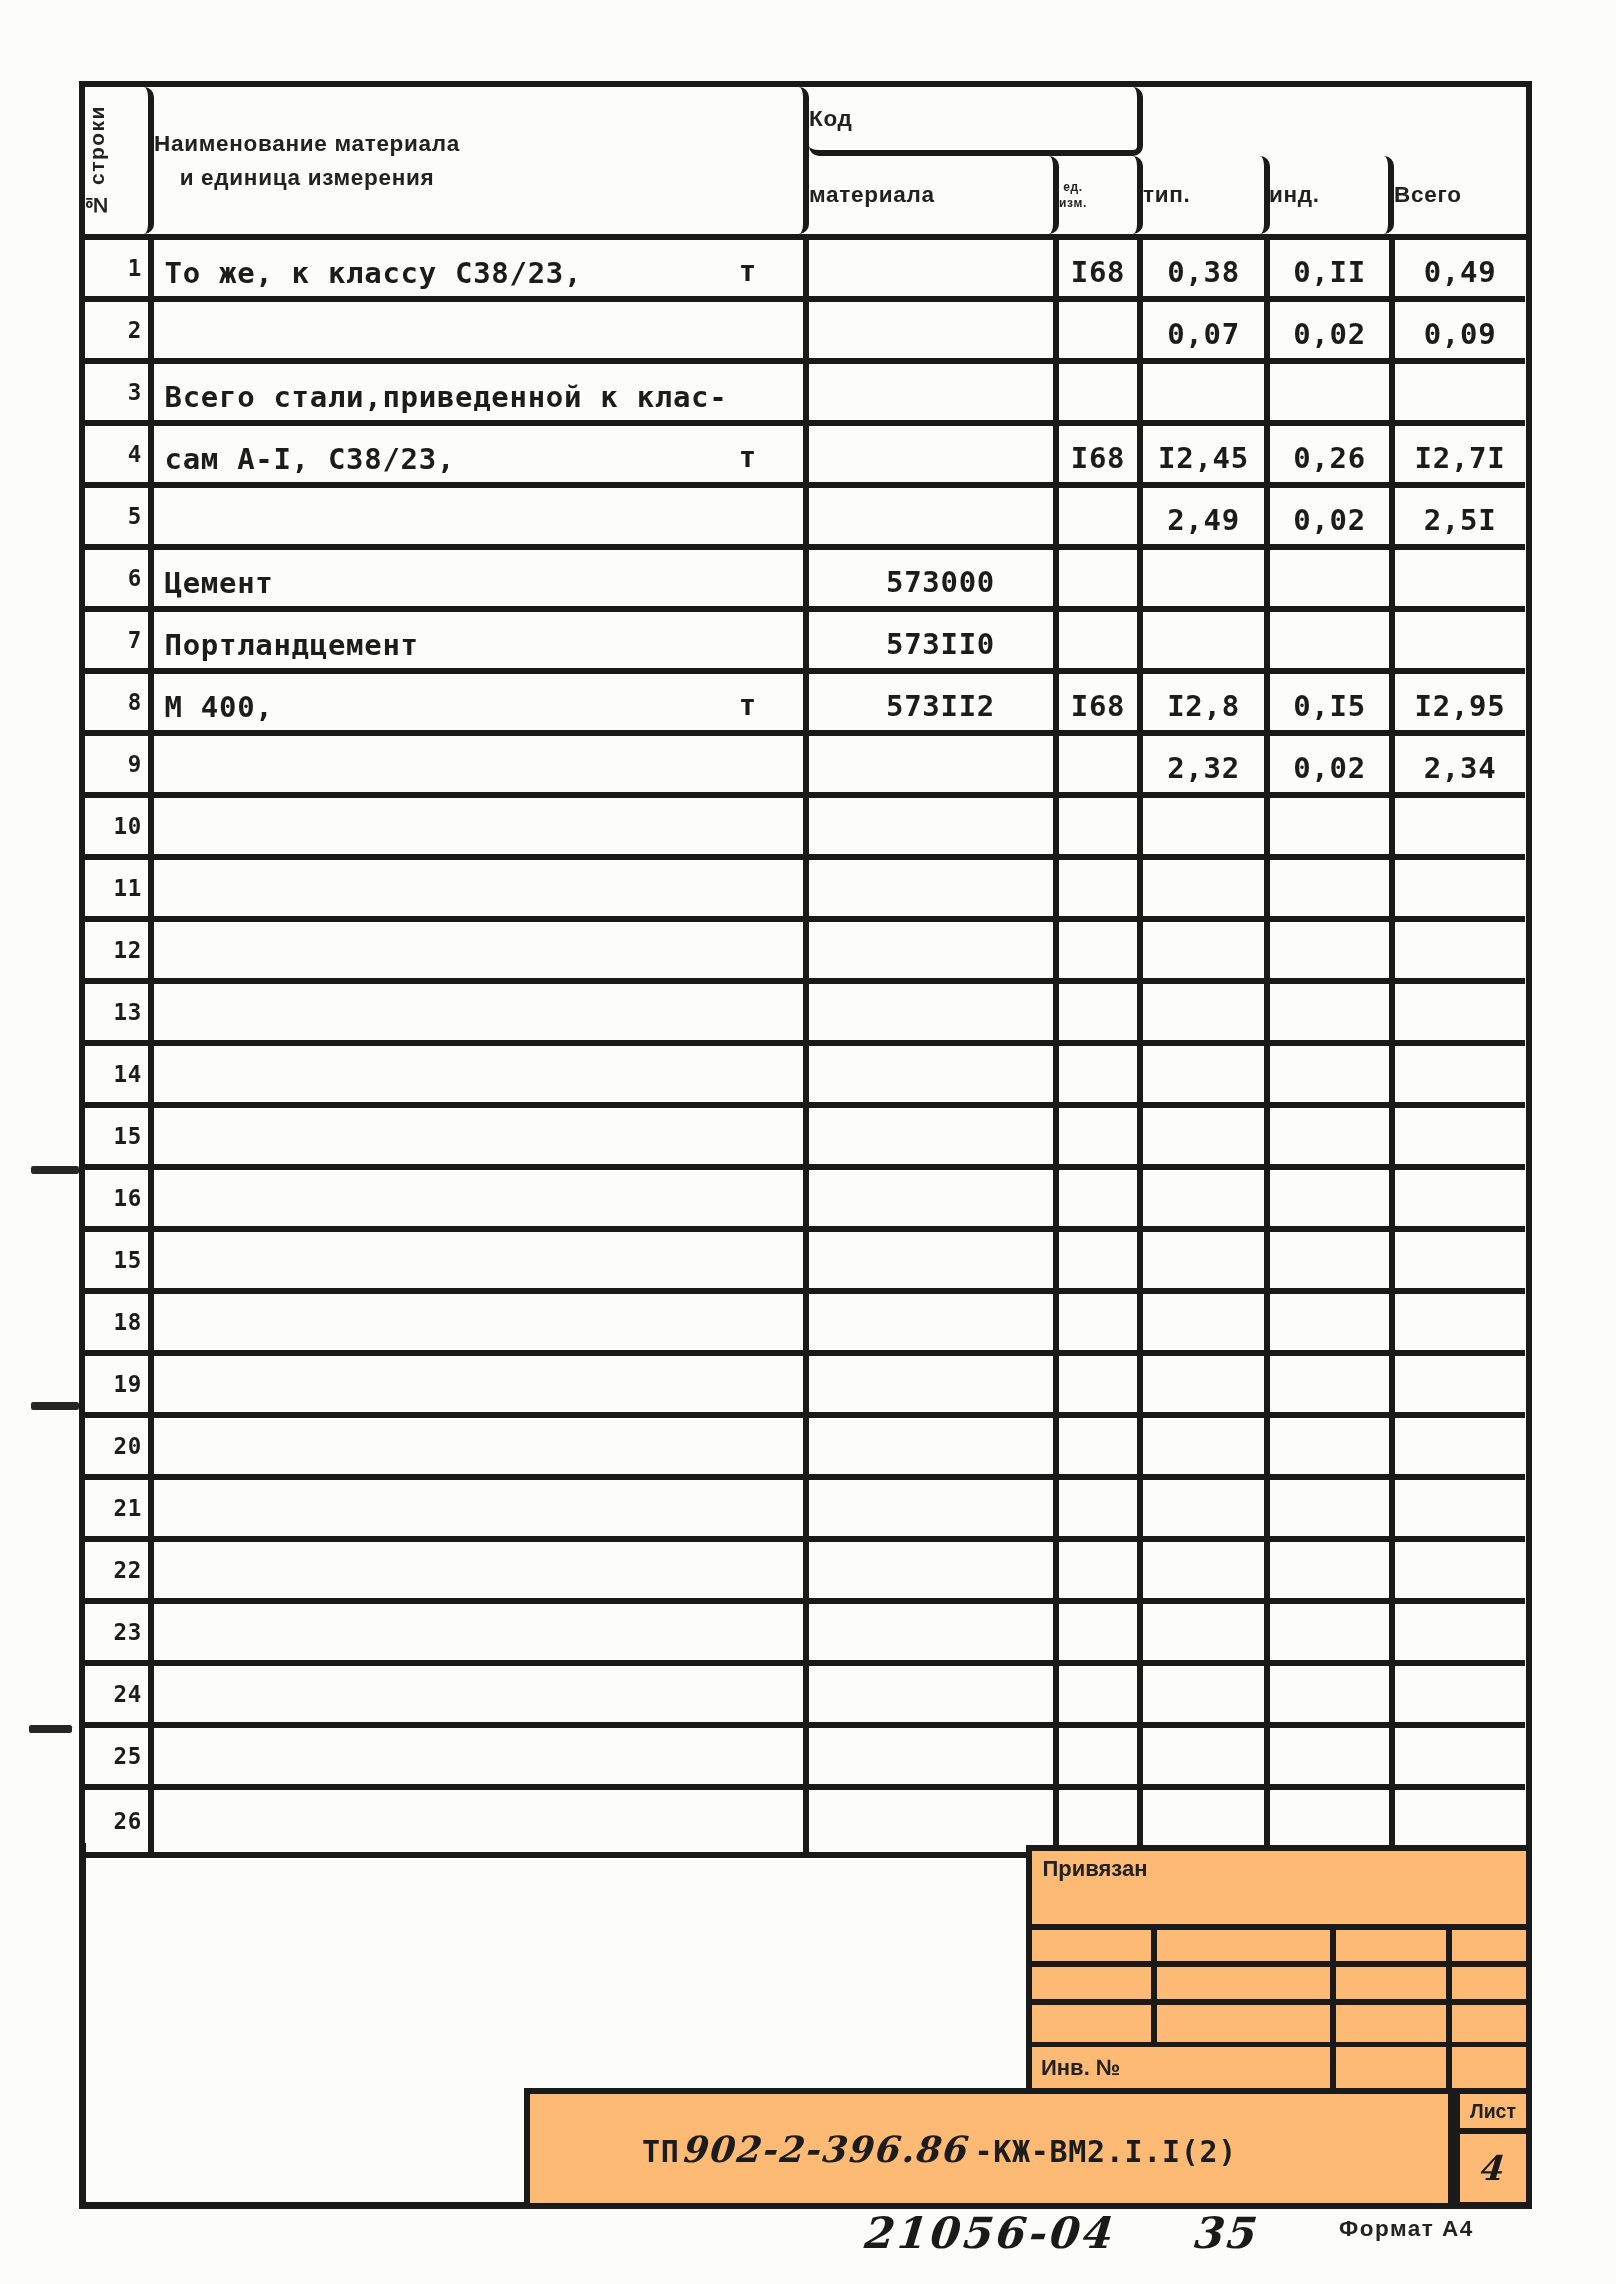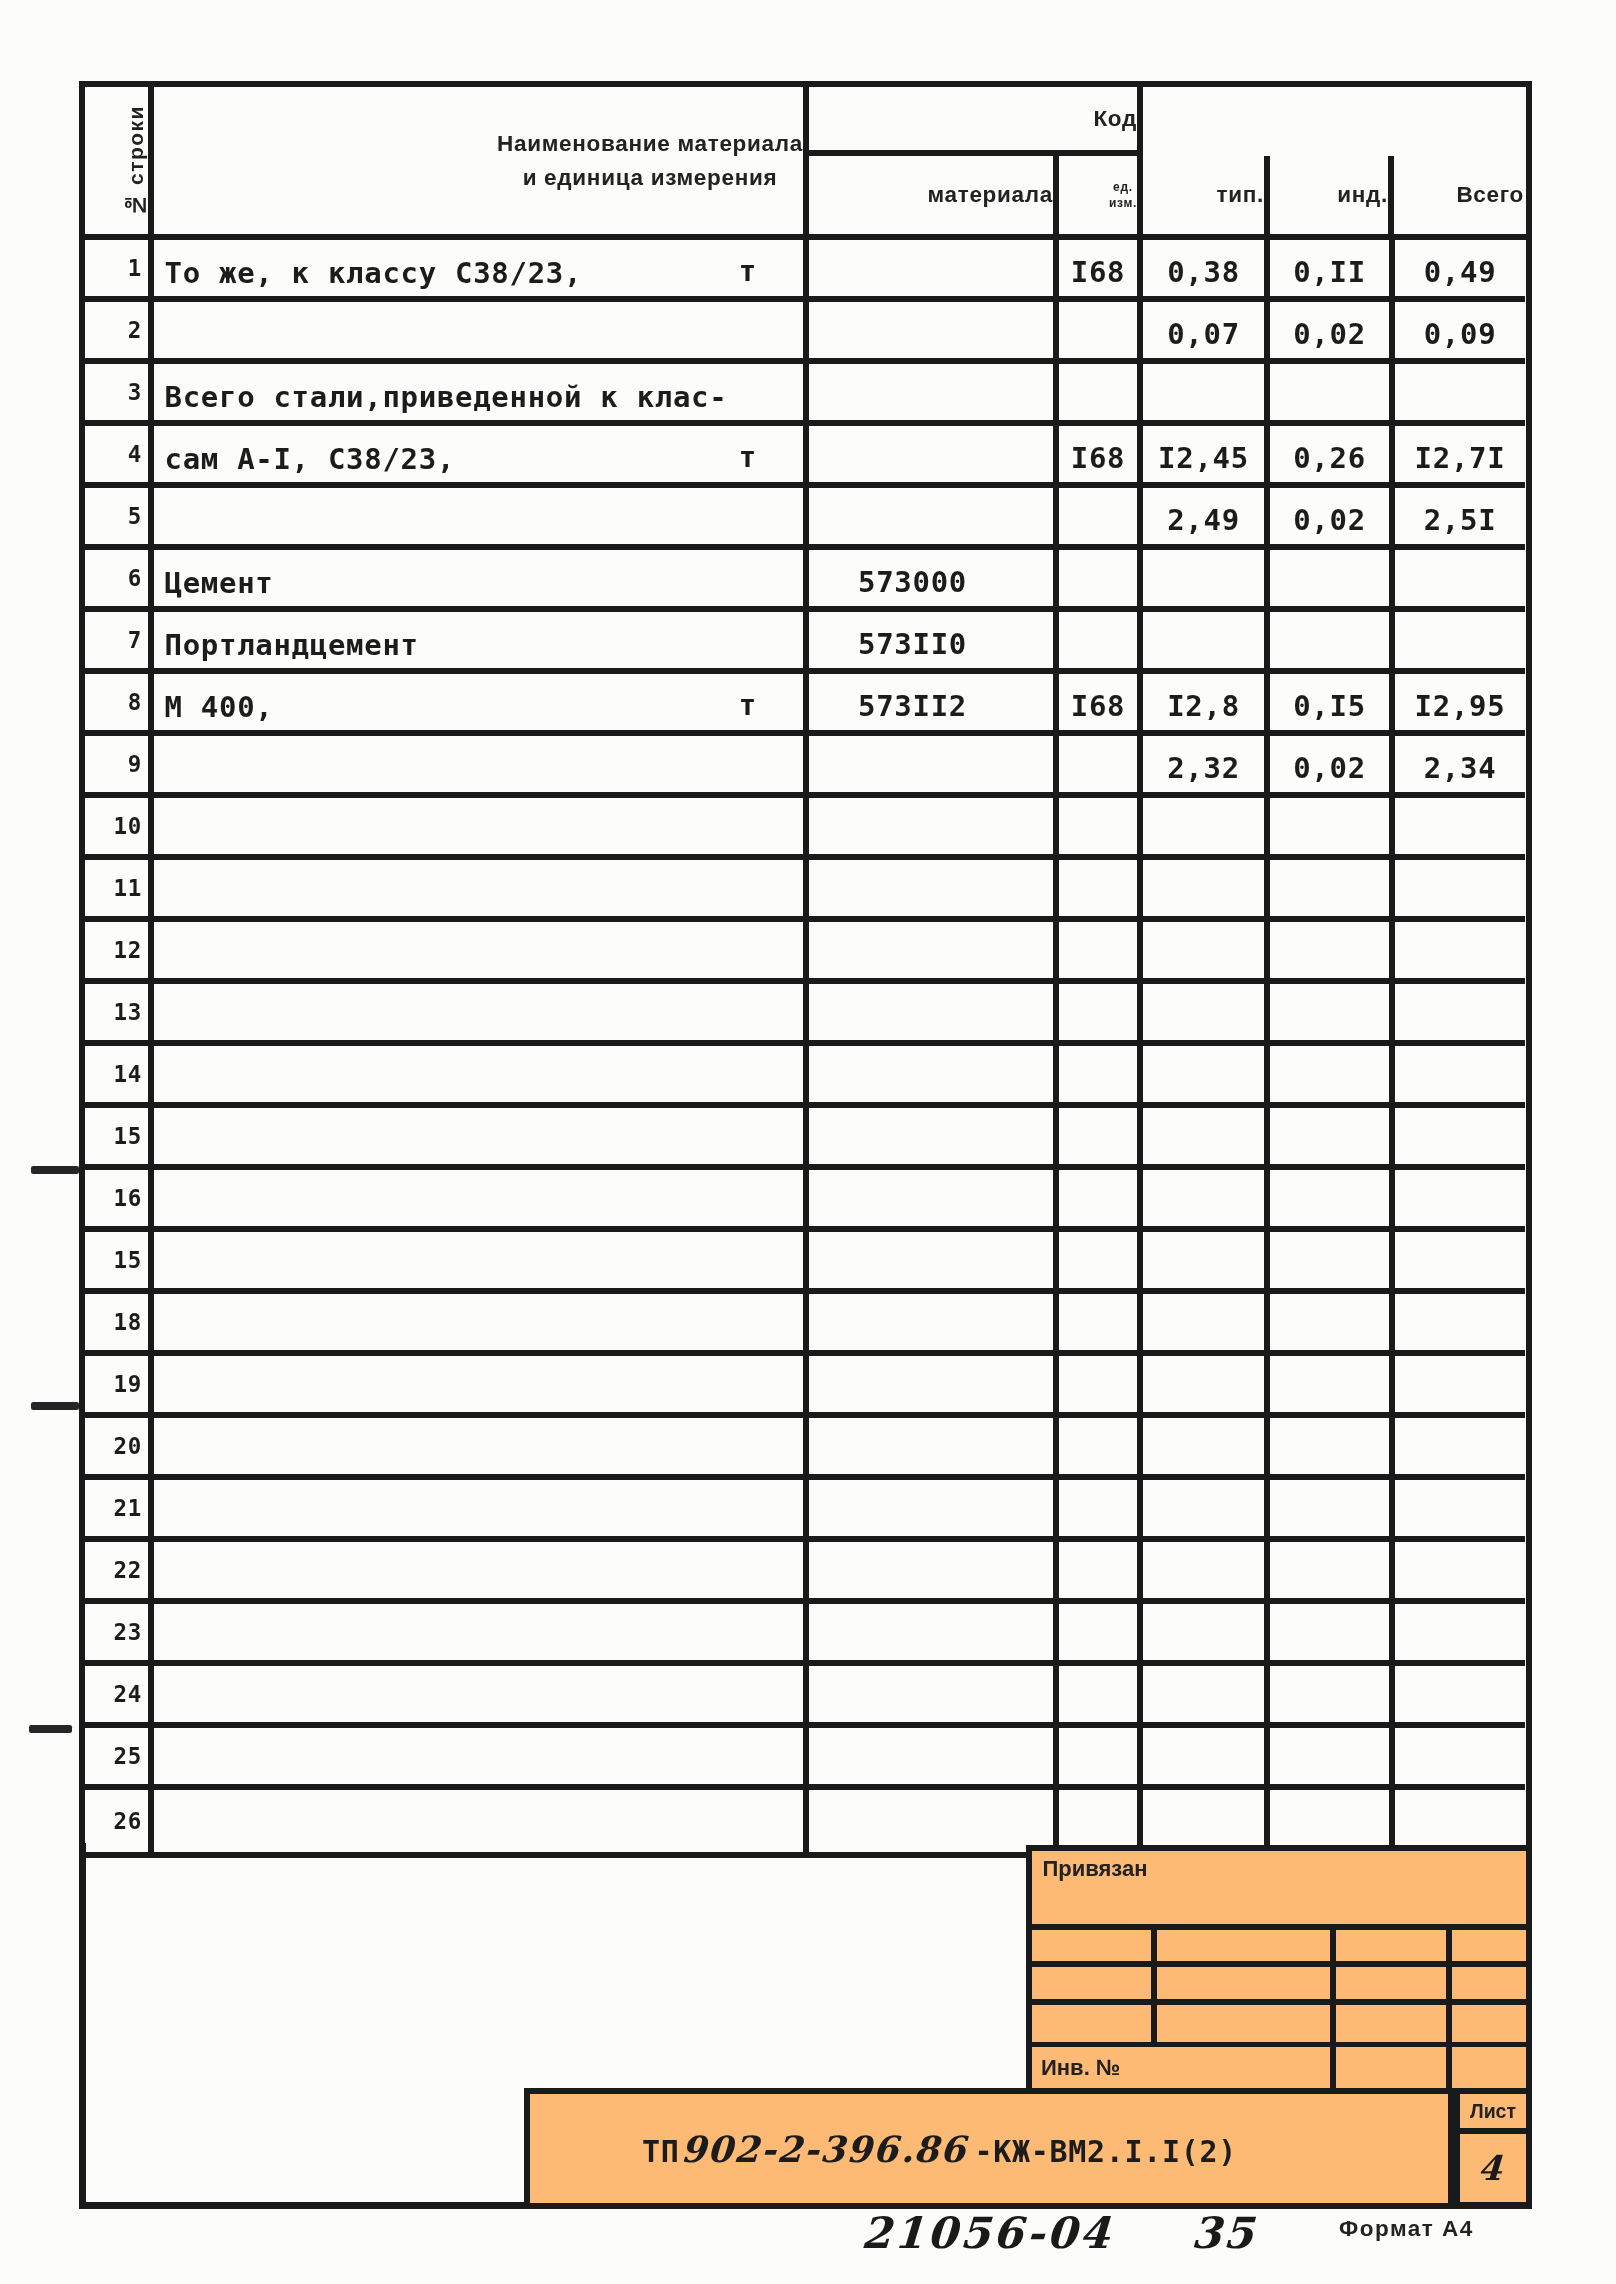--- a/index.html
+++ b/index.html
@@ -22,40 +22,40 @@
   .h-codegrp  { left:724px; top:0; width:334px;  height:69px;  border-right-width:6.7px; border-bottom-width:6.7px; }
   .h-qtygrp   { left:1058px;top:0; width:381px;  height:69px;  border-bottom-width:6.7px; }
   .h-material { left:724px; top:69px; width:250px; height:78px; border-right-width:6.7px; }
   .h-ed       { left:974px;top:69px; width:84px; height:78px; border-right-width:6.7px; }
   .h-tip      { left:1058px;top:69px; width:127px; height:78px; border-right-width:6.7px; }
   .h-ind      { left:1184px;top:69px; width:125px; height:78px; border-right-width:6.7px; }
   .h-total    { left:1309px;top:69px; width:130px; height:78px; }
   .form-label{
     font-family:"Liberation Sans", sans-serif; font-weight:700;
     font-size:22.5px; color:#222; letter-spacing:0.7px;
-    display:flex; align-items:center; justify-content:flex-end; text-align:center;
+    display:flex; align-items:center; justify-content:flex-start; text-align:center;border-radius:10px;
   }
   .h-name .lbl{ line-height:1.5; }
   .vert-label{
     writing-mode:vertical-rl; transform:rotate(180deg);
     font-size:21px; letter-spacing:1.5px;
   }
   .h-ed .lbl{ line-height:1.35; font-size:12px;}
   
   .tbody{ }
   .trow{ display:grid; grid-template-columns:69px 655px 250px 84px 127px 125px 130px; height:62px; }
   .trow .cell{ box-sizing:border-box; border-right:6.7px solid #1a1a1a; border-bottom:6.7px solid #1a1a1a;
                display:flex; align-items:center; overflow:hidden; white-space:nowrap;}
   .trow .cell:last-child{ border-right:none; }
   .trow:last-child .cell{ border-bottom:none; }
   .typed{ font-family:"DejaVu Sans Mono", monospace; font-weight:700; font-size:29px; color:#1c1c1c; letter-spacing:0.7px;}
   .c-num{ justify-content:flex-end; padding-right:6px; font-size:22.5px; font-weight:700;}
   .c-name{ position:relative; justify-content:flex-start; padding-left:10.5px; padding-top:9px;}
   .c-name .unit{ position:absolute; right:46px; top:50%; transform:translateY(-42%);}
-  .c-code{ justify-content:flex-start; padding-left:49px; padding-top:7.5px;text-align:center;}
+  .c-code{ justify-content:flex-start; padding-left:77px; padding-top:7.5px;text-align:center;}
   .c-mid{ justify-content:center; padding-top:7.5px;}
   
   .abs{ position:absolute; box-sizing:border-box;}
   .ink{ background:#1a1a1a; }
   .box{ border:6.7px solid #1a1a1a; background:#fdba74;}
   .stamp-label{ font-family:"Liberation Sans", sans-serif; font-weight:700; font-size:22px; color:#222;}
   .grid3{ display:grid; }
   .grid3 > div{ box-sizing:border-box; border-right:6.7px solid #1a1a1a; border-bottom:6.7px solid #1a1a1a;}
   .grid3 > div.lastcol{ border-right:none;}
   .grid3 > div.lastrow{ border-bottom:none;}

